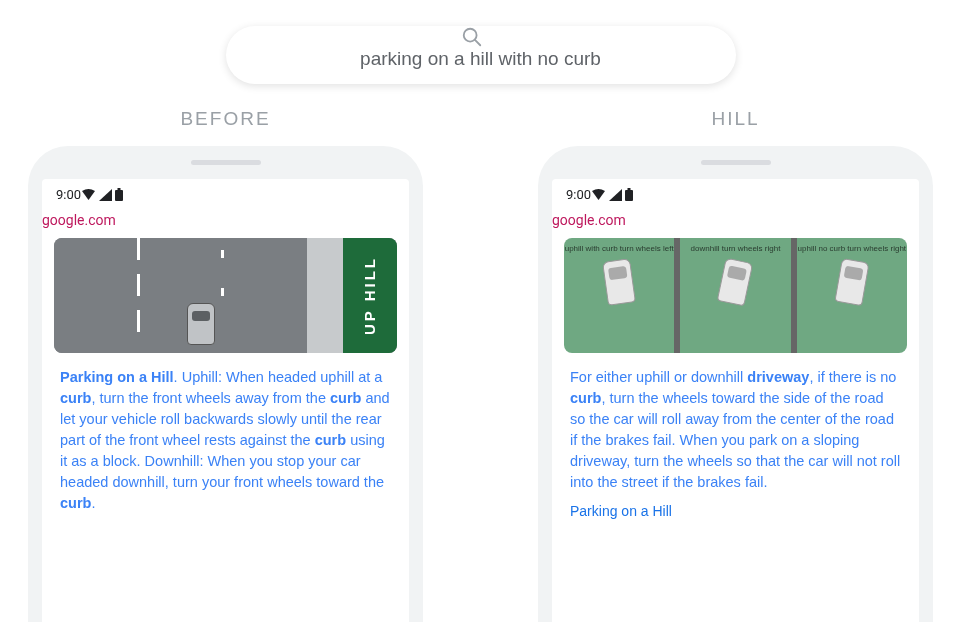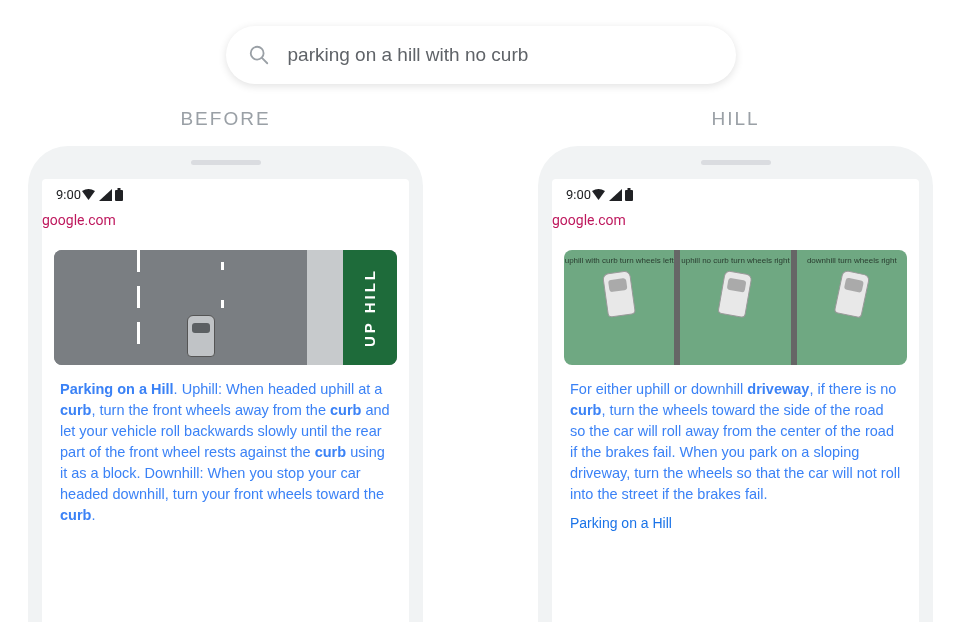--- a/index.html
+++ b/index.html
@@ -18,20 +18,21 @@
     .search-bar {
       width: 510px;
       height: 58px;
       margin: 26px auto 0;
       border-radius: 30px;
       background: #fff;
       box-shadow: 0 2px 8px rgba(0,0,0,0.12);
       display: flex;
       align-items: center;
       padding: 0 22px;
+      flex-direction: column;
     }
     .search-icon {
       width: 22px;
       height: 22px;
       margin-right: 18px;
       flex-shrink: 0;
     }
     .search-text {
       color: #5f6368;
       font-size: 19px;
@@ -93,21 +94,21 @@
       gap: 3px;
     }
     .url-bar {
       text-align: left;
       font-size: 14px;
       color: #be185d;
       padding: 4px 0 10px;
       font-family: Roboto, Arial, sans-serif;
     }
     .result-image {
-      margin: 12px 12px 14px;
+      margin: 0 12px 14px;
       height: 115px;
       border-radius: 8px;
       overflow: hidden;
       position: relative;
     }
     
     .road-diagram {
       width: 100%;
       height: 100%;
       background: #7a7e82;
@@ -330,28 +331,28 @@
         <div class="url-bar">google.com</div>
 
         <div class="result-image">
           <div class="wheel-diagram">
             <div class="wheel-panel">
               <div class="wheel-caption">uphill with curb
 turn wheels left</div>
               <div class="wheel-car" style="transform: rotate(-8deg)"></div>
             </div>
             <div class="wheel-panel">
+              <div class="wheel-caption">downhill
+turn wheels right</div>
+              <div class="wheel-car" style="transform: rotate(12deg)"></div>
+            </div>
+            <div class="wheel-panel">
               <div class="wheel-caption">uphill no curb
 turn wheels right</div>
               <div class="wheel-car" style="transform: rotate(10deg)"></div>
-            </div>
-            <div class="wheel-panel">
-              <div class="wheel-caption">downhill
-turn wheels right</div>
-              <div class="wheel-car" style="transform: rotate(12deg)"></div>
             </div>
           </div>
         </div>
 
         <div class="result-snippet">For either uphill or downhill <b>driveway</b>, if there is no <b>curb</b>, turn the wheels toward the side of the road so the car will roll away from the center of the road if the brakes fail. When you park on a sloping driveway, turn the wheels so that the car will not roll into the street if the brakes fail.</div>
         <div class="result-link">Parking on a Hill</div>
       </div>
     </div>
   </div>
 

